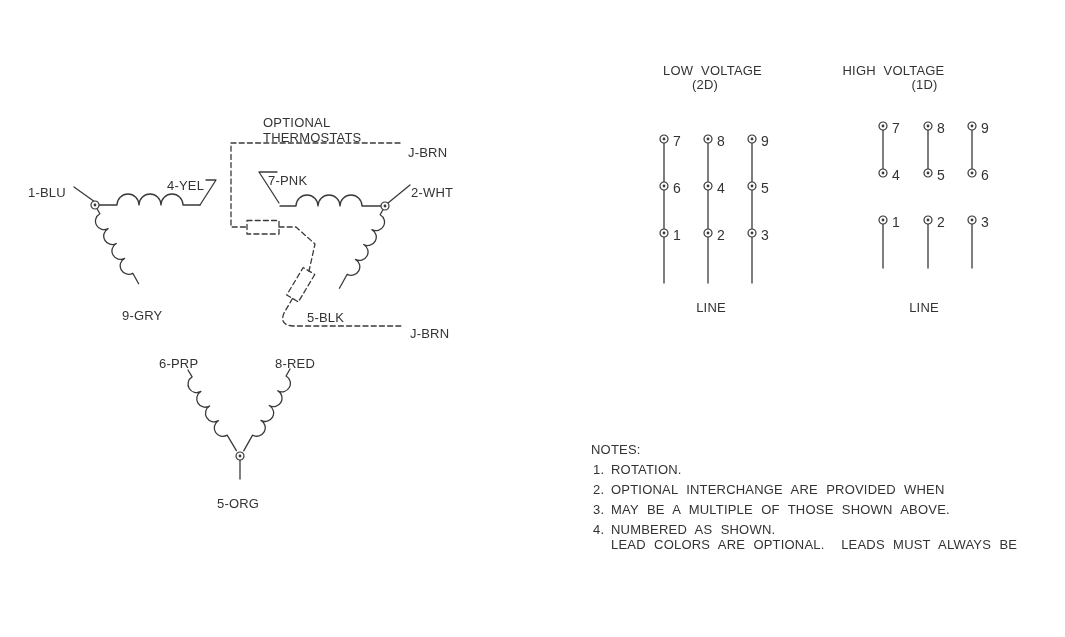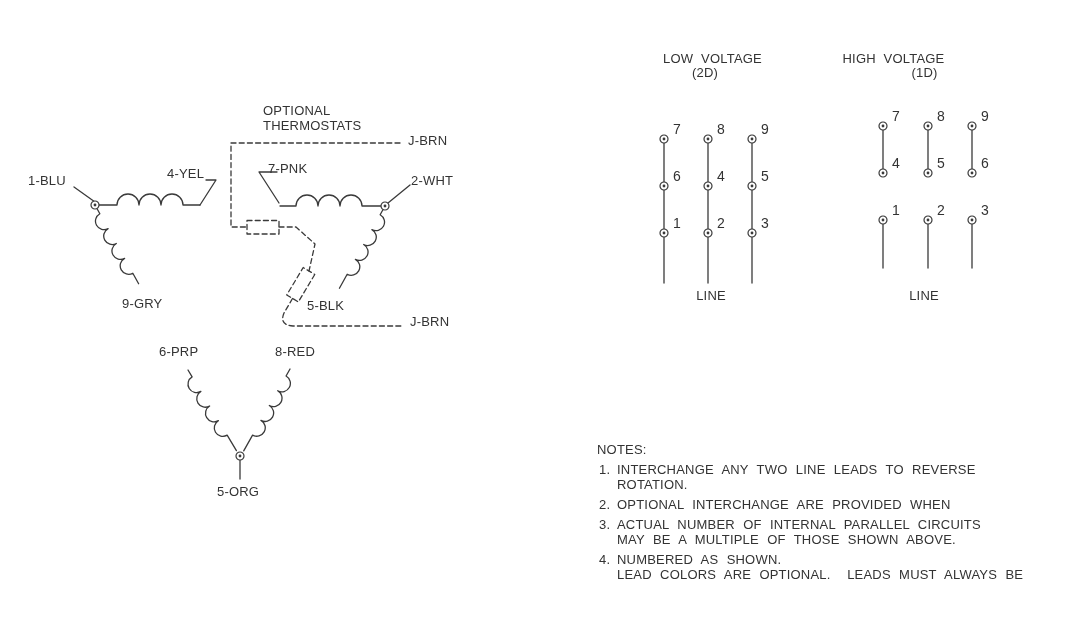--- a/index.html
+++ b/index.html
@@ -2,25 +2,25 @@
 <html><head>
 <meta charset="utf-8">
 <style>
   html,body{margin:0;padding:0;background:#fff;}
   #page{position:relative;width:1065px;height:637px;background:#ffffff;overflow:hidden;
         font-family:"Liberation Sans", sans-serif;color:#333;}
   #art{position:absolute;left:0;top:0;}
   .stroke{stroke:#3a3a3a;fill:none;stroke-width:1.3;stroke-linejoin:round;stroke-linecap:round;}
   .dashed{stroke-dasharray:5 3.2;}
   .lbl{position:absolute;font-size:13px;line-height:14px;letter-spacing:.2px;word-spacing:4px;
-       white-space:pre;color:#333;}
+       white-space:pre;color:#333;margin-top:12px;}
   .num{font-size:14px;letter-spacing:0;}
   .ctr{text-align:center;}
   #notes{position:absolute;left:591px;top:442px;width:452px;font-size:13px;line-height:15px;
-         letter-spacing:.2px;word-spacing:4.5px;color:#333;margin-left:6px;}
+         letter-spacing:.2px;word-spacing:4.5px;color:#333;}
   #notes .heading{white-space:pre;}
   .note{position:relative;padding-left:20px;margin-top:5px;}
   .note .n{position:absolute;left:2px;top:0;}
   .note-line{white-space:pre;}
 </style>
 </head>
 <body>
 
 <div id="page">
 
@@ -156,30 +156,28 @@
   <span class="lbl num" style="left:937px;top:203px">2</span>
   <span class="lbl num" style="left:981px;top:109px">9</span>
   <span class="lbl num" style="left:981px;top:156px">6</span>
   <span class="lbl num" style="left:981px;top:203px">3</span>
   <span class="lbl ctr" style="left:898px;top:289px;width:52px">LINE</span>
 
   <div id="notes">
     <div class="heading">NOTES:</div>
     <div class="note">
       <span class="n">1.</span>
-      <div class="note-line">INTERCHANGE ANY TWO LINE LEADS TO REVERSE</div>
       <div class="note-line">ROTATION.</div>
     </div>
     <div class="note">
       <span class="n">2.</span>
       <div class="note-line">OPTIONAL INTERCHANGE ARE PROVIDED WHEN</div>
     </div>
     <div class="note">
       <span class="n">3.</span>
-      <div class="note-line">ACTUAL NUMBER OF INTERNAL PARALLEL CIRCUITS</div>
       <div class="note-line">MAY BE A MULTIPLE OF THOSE SHOWN ABOVE.</div>
     </div>
     <div class="note">
       <span class="n">4.</span>
       <div class="note-line">NUMBERED AS SHOWN.</div>
       <div class="note-line">LEAD COLORS ARE OPTIONAL.  LEADS MUST ALWAYS BE</div>
     </div>
   </div>
 
 </div>

